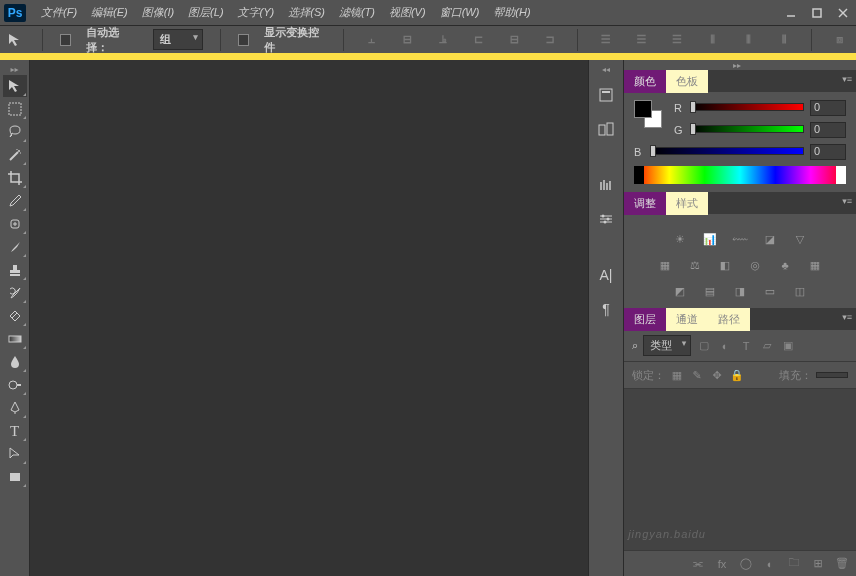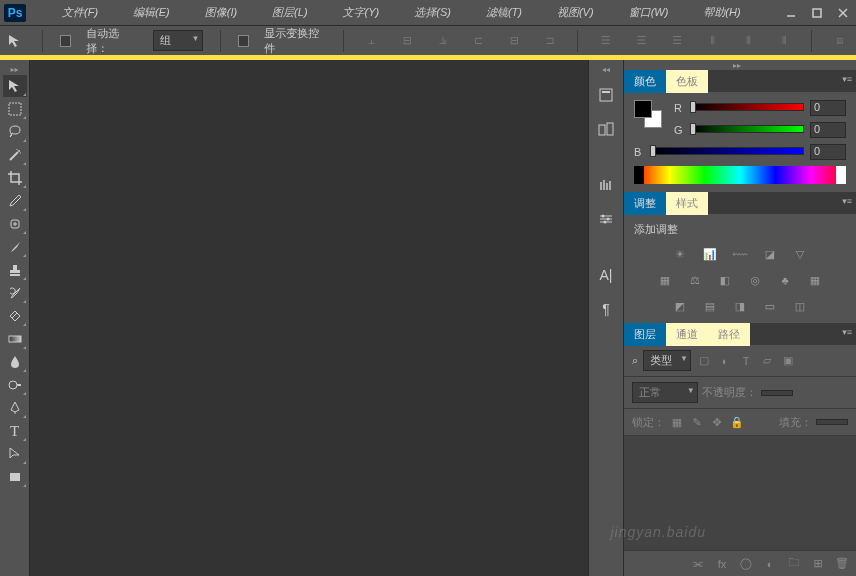--- a/index.html
+++ b/index.html
@@ -1,42 +1,42 @@
 <!DOCTYPE html>
 <html><head>
 <meta charset="utf-8">
 <style>
 * { margin:0; padding:0; box-sizing:border-box; font-family:"Microsoft YaHei",sans-serif; font-size:11px; user-select:none; }
 body { width:856px; height:576px; background:#535353; color:#ccc; overflow:hidden; position:relative; }
-.menubar { height:26px; background:#535353; display:flex; align-items:center; padding-left:4px; border-bottom:1px solid #2a2a2a;gap:21px; }
+.menubar { height:26px; background:#535353; display:flex; align-items:center; padding-left:4px; border-bottom:1px solid #2a2a2a; }
 .ps-logo { width:22px; height:18px; background:#001e36; color:#31a8ff; font-weight:bold; font-size:12px; display:flex; align-items:center; justify-content:center; border-radius:2px; margin-right:8px; }
 .menu-item { padding:4px 7px; cursor:default;font-style:italic; }
 .window-controls { margin-left:auto; display:flex; }
 .win-btn { width:26px; height:18px; display:flex; align-items:center; justify-content:center; color:#ccc; }
 .win-btn svg { width:10px; height:10px; }
-.optbar { height:34px; background:#535353; display:flex; align-items:center; padding:0 6px; border-bottom:5px solid #fde047; gap:15px; }
+.optbar { height:34px; background:#535353; display:flex; align-items:center; padding:0 6px; border-bottom:7px solid #fde047; gap:15px;font-weight:bold; }
 .tool-icon { width:20px; height:20px; display:flex; align-items:center; justify-content:center; color:#ccc; }
 .checkbox { width:12px; height:12px; border:1px solid #888; background:#3a3a3a; }
 .dropdown { background:#3f3f3f; border:1px solid #2a2a2a; padding:2px 18px 2px 6px; position:relative; min-width:50px; }
 .dropdown::after { content:"▾"; position:absolute; right:4px; top:2px; font-size:9px; color:#aaa; }
 .vdiv { width:1px; height:22px; background:#3a3a3a; margin:0 2px; }
 .icon-btn { width:22px; height:22px; display:flex; align-items:center; justify-content:center; color:#777; }
 .workspace { display:flex; height:calc(576px - 60px); }
 .toolbox { width:30px; background:#535353; border-right:1px solid #2a2a2a; display:flex; flex-direction:column; align-items:center; padding-top:4px; gap:1px; }
 .expand-arrows { width:100%; height:10px; display:flex; align-items:center; justify-content:center; color:#999; font-size:8px; }
 .tb-tool { width:24px; height:22px; display:flex; align-items:center; justify-content:center; position:relative; color:#ccc; }
 .tb-tool.active { background:#3a3a3a; }
 .tb-tool .tri { position:absolute; right:1px; bottom:1px; width:0; height:0; border-left:3px solid transparent; border-bottom:3px solid #999; }
 .canvas { flex:1; background:#333333; }
 .dock-icons { width:36px; background:#535353; border-left:1px solid #2a2a2a; border-right:1px solid #2a2a2a; display:flex; flex-direction:column; align-items:center; padding-top:4px; gap:8px; }
 .dock-icon { width:26px; height:26px; display:flex; align-items:center; justify-content:center; color:#ccc; }
 .panels { width:232px; background:#535353; display:flex; flex-direction:column; }
 .panel-tabs { height:22px; background:#3a3a3a; display:flex; align-items:center; position:relative; }
 .tab { padding:4px 10px; background:#fef9c3; color:#888; }
-.tab.active { background:#0369a1; color:#ddd; }
+.tab.active { background:#701a75; color:#ddd; }
 .panel-menu { position:absolute; right:4px; top:4px; color:#aaa; font-size:9px; }
 .color-panel { padding:8px 10px; }
 .swatch-pair { float:left; position:relative; width:28px; height:28px; margin-right:12px; }
 .fg-swatch { width:18px; height:18px; background:#000; border:1px solid #888; position:absolute; top:0; left:0; z-index:2; }
 .bg-swatch { width:18px; height:18px; background:#fff; border:1px solid #888; position:absolute; bottom:0; right:0; }
 .slider-row { display:flex; align-items:center; gap:6px; margin-bottom:6px; }
 .slider-label { width:10px; color:#ccc; }
 .slider { flex:1; height:10px; position:relative; }
 .slider-track { height:8px; border:1px solid #2a2a2a; }
 .slider-thumb { position:absolute; left:0; top:-2px; width:6px; height:12px; background:#ccc; border:1px solid #333; }
@@ -51,21 +51,21 @@
 .adjust-panel { padding:8px 10px; }
 .adjust-grid { display:flex; flex-wrap:wrap; gap:10px; justify-content:center; margin-top:8px; }
 .adj-icon { width:20px; height:18px; color:#999; display:flex; align-items:center; justify-content:center; }
 .layers-panel { flex:1; display:flex; flex-direction:column; }
 .layer-opts { padding:5px 8px; display:flex; align-items:center; gap:5px; border-bottom:1px solid #3a3a3a; }
 .layer-opts2 { padding:5px 8px; display:flex; align-items:center; gap:4px; border-bottom:1px solid #3a3a3a; color:#888; }
 .opt-field { background:#3f3f3f; border:1px solid #2a2a2a; padding:2px 5px; font-size:10px; color:#888; }
 .layer-list { flex:1; background:#434343; }
 .layer-footer { height:26px; background:#535353; display:flex; align-items:center; justify-content:flex-end; padding:0 6px; gap:8px; border-top:1px solid #3a3a3a; }
 .lf-icon { width:16px; height:16px; color:#888; display:flex; align-items:center; justify-content:center; }
-.watermark { position:absolute; right:150px; bottom:36px; color:#888; font-style:italic; font-size:14px; opacity:.5; letter-spacing:1px; }
+.watermark { position:absolute; right:150px; bottom:36px; color:#888; font-style:italic; font-size:11px; opacity:.5; letter-spacing:1px; }
 </style>
 </head>
 <body>
 
 <div class="menubar">
   <div class="ps-logo">Ps</div>
   <div class="menu-item">文件(F)</div>
   <div class="menu-item">编辑(E)</div>
   <div class="menu-item">图像(I)</div>
   <div class="menu-item">图层(L)</div>
@@ -334,21 +334,20 @@
       </div>
       <div class="spectrum"></div>
     </div>
 
     <div class="panel-tabs">
       <div class="tab active">调整</div>
       <div class="tab">样式</div>
       <div class="panel-menu">▾≡</div>
     </div>
     <div class="adjust-panel">
-      <div>添加调整</div>
       <div class="adjust-grid">
         <div class="adj-icon">☀</div>
         <div class="adj-icon">📊</div>
         <div class="adj-icon">⬳</div>
         <div class="adj-icon">◪</div>
         <div class="adj-icon">▽</div>
       </div>
       <div class="adjust-grid">
         <div class="adj-icon">▦</div>
         <div class="adj-icon">⚖</div>
@@ -376,25 +375,20 @@
       <div class="layer-opts">
         <span>⌕</span>
         <div class="dropdown" style="min-width:44px"><span>类型</span></div>
         <div class="lf-icon">▢</div>
         <div class="lf-icon">◐</div>
         <div class="lf-icon">T</div>
         <div class="lf-icon">▱</div>
         <div class="lf-icon">▣</div>
       </div>
       <div class="layer-opts2">
-        <div class="dropdown" style="min-width:66px"><span>正常</span></div>
-        <span>不透明度：</span>
-        <div class="opt-field" style="width:32px"></div>
-      </div>
-      <div class="layer-opts2">
         <span>锁定：</span>
         <div class="lf-icon">▦</div>
         <div class="lf-icon">✎</div>
         <div class="lf-icon">✥</div>
         <div class="lf-icon">🔒</div>
         <span style="margin-left:auto">填充：</span>
         <div class="opt-field" style="width:32px"></div>
       </div>
       <div class="layer-list"></div>
       <div class="layer-footer">

